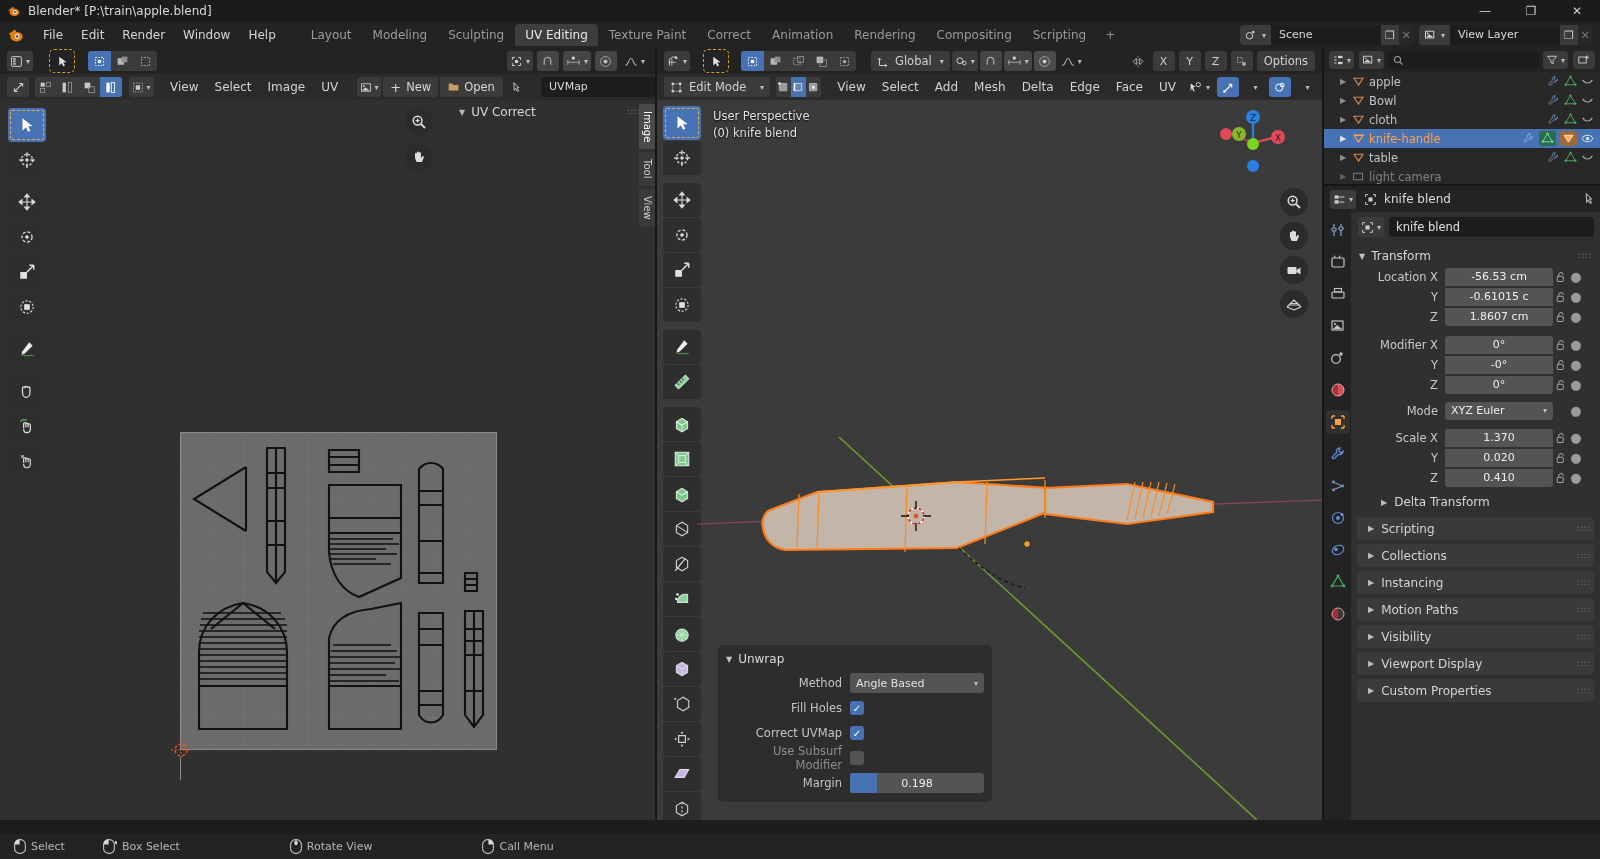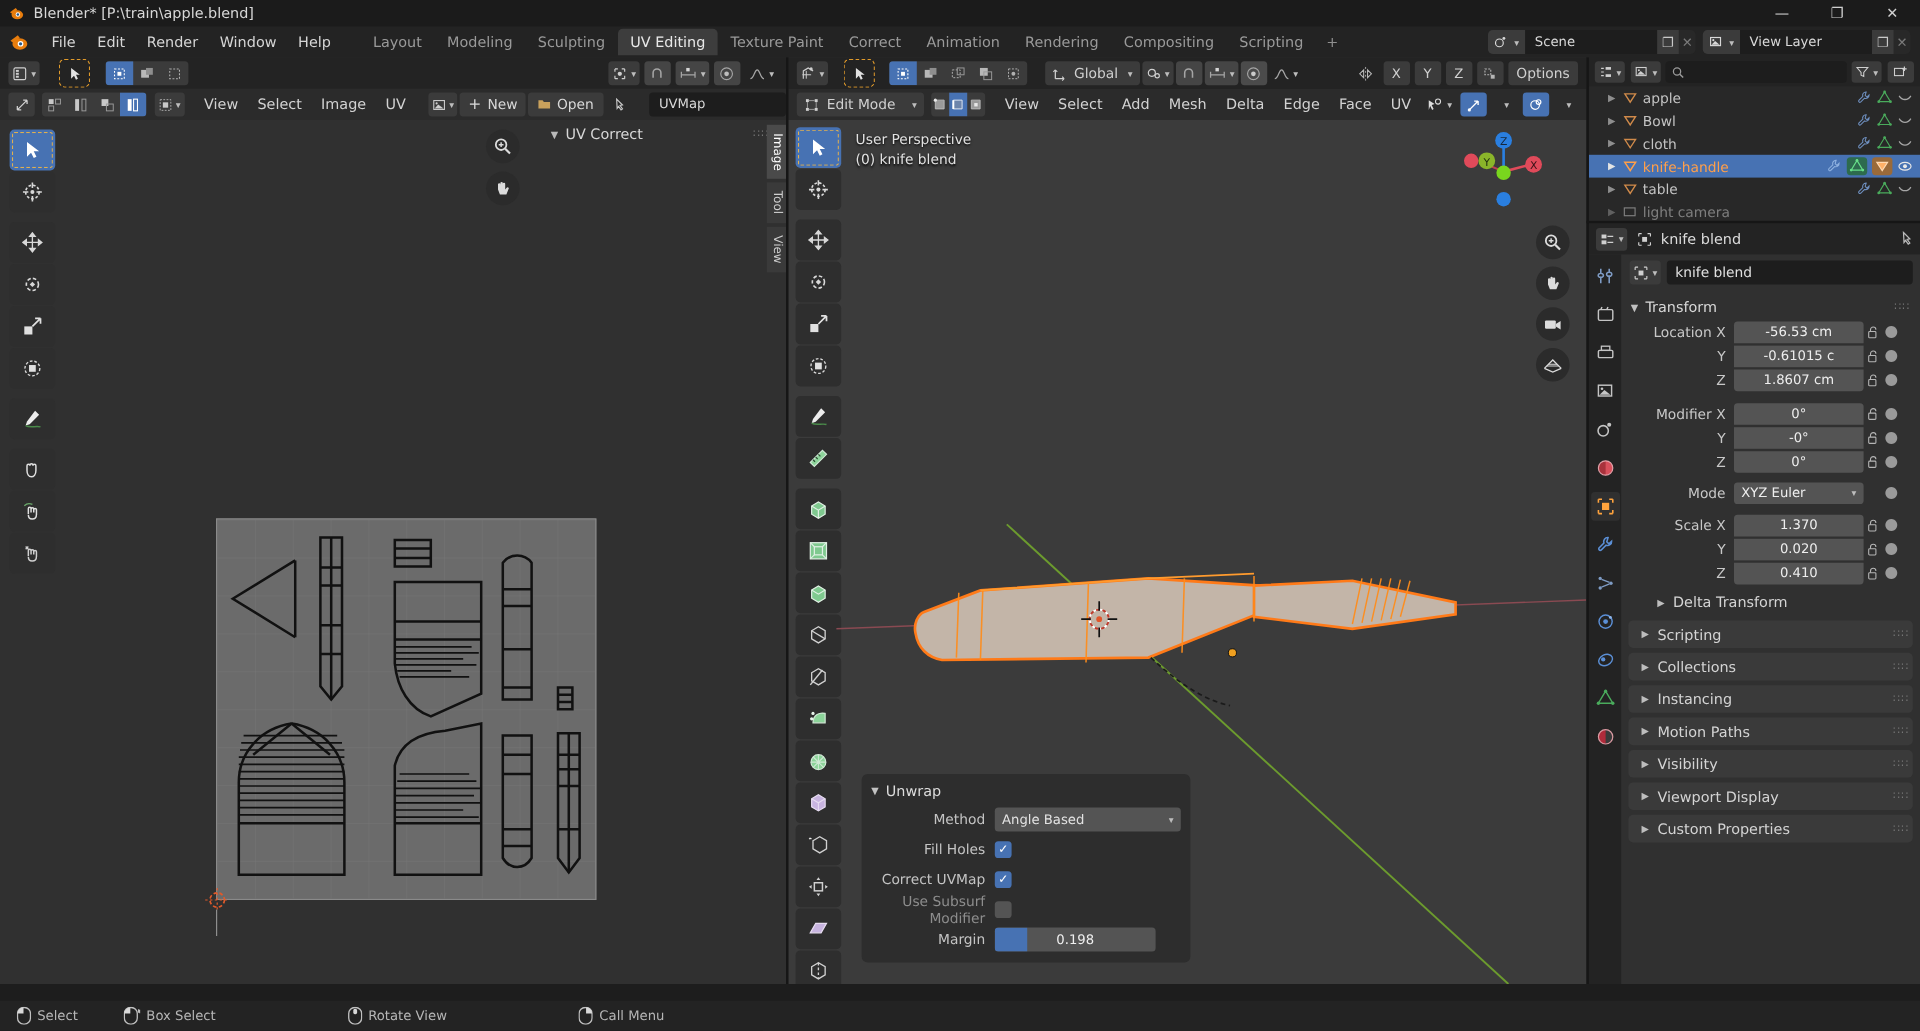--- a/index.html
+++ b/index.html
@@ -102,21 +102,21 @@
   .navgizmo { position:absolute; right:30px; top:4px; width:78px; height:78px; }
   .vpRoundBtns { position:absolute; right:14px; top:88px; display:flex; flex-direction:column; gap:6px;}
 
   
   .opPanel { position:absolute; left:61px; bottom:18px; width:274px; background:#2d2d2d;
              border-radius:5px; padding:7px 8px 9px 8px; }
   .opHdr { display:flex; align-items:center; gap:6px; font-size:12px; color:#dcdcdc; margin-bottom:7px;}
   .opRow { display:flex; align-items:center; margin-bottom:5px; height:20px; }
   .opLabel { flex:1; text-align:right; padding-right:8px; font-size:11.5px; color:#c4c4c4; }
   .opLabel.dim { color:#8d8d8d; }
-  .opField { width:155px; }
+  .opField { width:134px; }
   .opSelect { background:#545454; border-radius:3px; height:20px; display:flex; align-items:center;
               padding:0 6px; font-size:11px; color:#e2e2e2; justify-content:space-between;}
   .chk { width:14px; height:14px; border-radius:3px; background:#4772b3; display:flex;
          align-items:center; justify-content:center; color:#fff; font-size:10px; }
   .chk.off { background:#545454; }
   .slider { position:relative; width:134px; height:20px; border-radius:3px; background:#545454;
             overflow:hidden; display:flex; align-items:center; justify-content:center; }
   .sliderfill { position:absolute; left:0; top:0; bottom:0; background:#4772b3; }
   .slidertext { position:relative; font-size:11px; color:#f0f0f0; }
 

